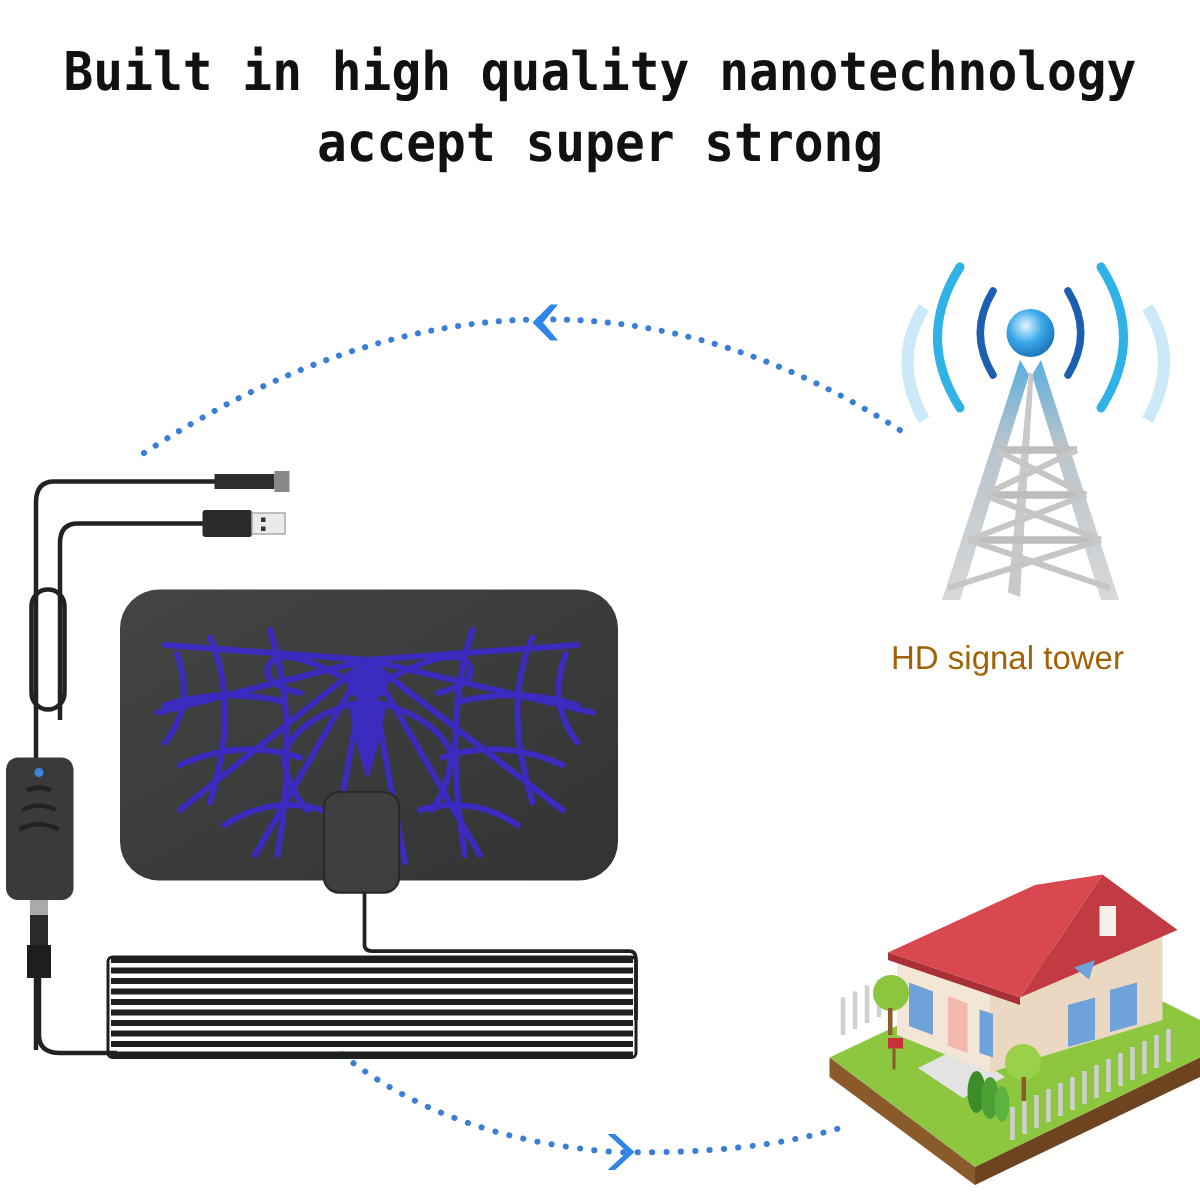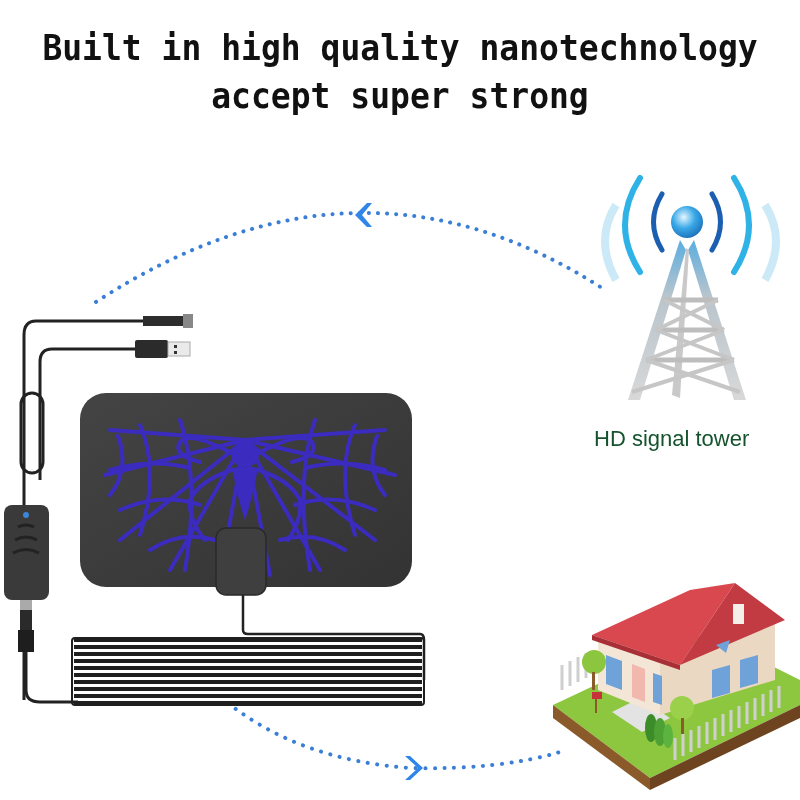--- a/index.html
+++ b/index.html
@@ -7,21 +7,21 @@
   .headline {
     position: absolute; left: 0; top: 28px; width: 800px; text-align: center;
     font-family: "DejaVu Sans Mono", monospace; font-weight: bold;
     font-size: 33px; line-height: 44px; color: #111; letter-spacing: 0px;
     transform: scaleY(1.08);
   }
   .headline div { white-space: nowrap; }
   .scene { position: absolute; left: 0; top: 0; width: 800px; height: 800px; }
   .tower-label {
     position: absolute; left: 594px; top: 426px; font-family: "Liberation Sans", sans-serif;
-    font-size: 22px; color: #14532d; white-space: nowrap;
+    font-size: 22px; color: #a16207; white-space: nowrap;
   }
 </style>
 </head>
 <body>
 
 <div class="headline">
   <div>Built in high quality nanotechnology</div>
   <div>accept super strong</div>
 </div>
 

